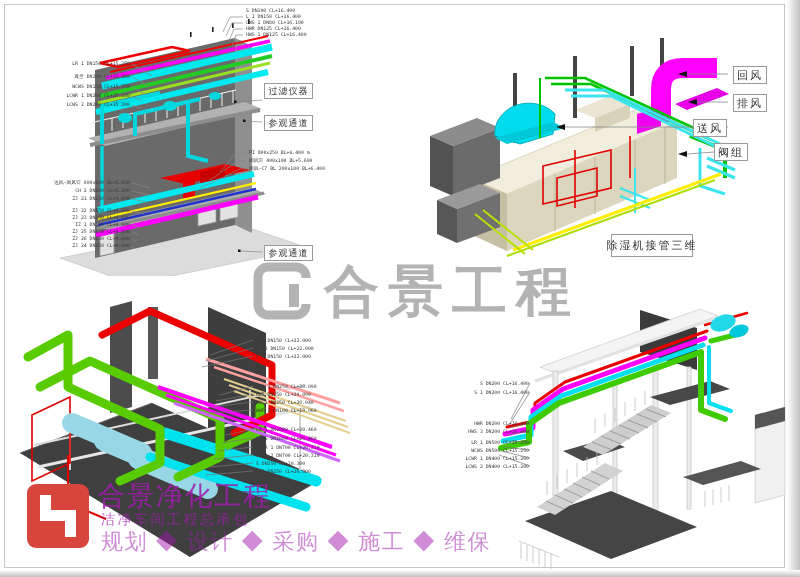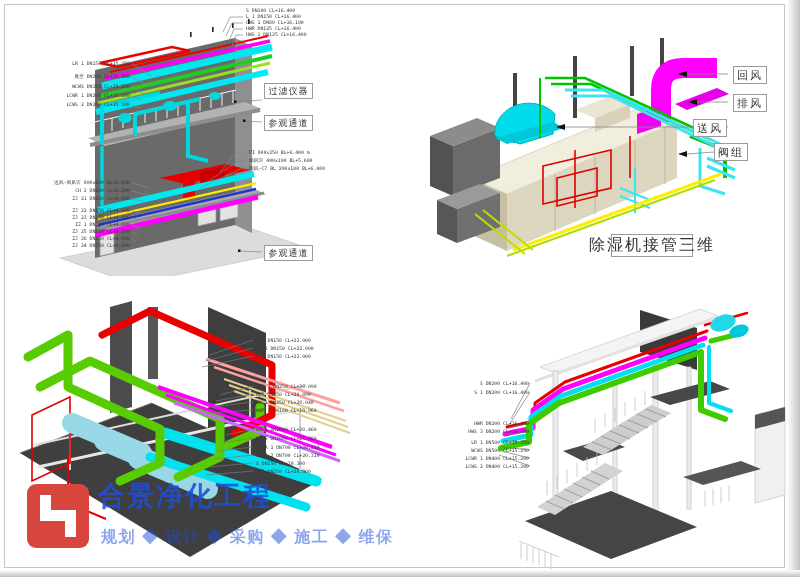--- a/index.html
+++ b/index.html
@@ -11,37 +11,45 @@
   .edge-b{position:absolute;left:0;top:570px;width:800px;height:7px;
           background:linear-gradient(to bottom,#ffffff,#c2c2c2);}
   svg.diag{position:absolute;}
   .anno{position:absolute;font-size:4.8px;line-height:1.1;color:#3a3a3a;white-space:nowrap;
         font-family:"DejaVu Sans Mono","Liberation Mono",monospace;}
   .anno.r{text-align:right;}
   .cobox{position:absolute;border:1px solid #9a9a9a;background:#ffffff;color:#333;
          display:flex;align-items:center;justify-content:center;white-space:nowrap;}
   .cobox.small{width:47px;height:14px;font-size:9px;letter-spacing:1px;}
   .cobox.air{width:32px;height:16px;font-size:11px;letter-spacing:2px;}
-  .cobox.caption{width:80px;height:21px;font-size:16px;letter-spacing:2px;}
+  .cobox.caption{width:80px;height:21px;font-size:11px;letter-spacing:2px;}
   .watermark{position:absolute;left:252px;top:261px;display:flex;align-items:center;gap:12px;z-index:1;}
   .watermark .wm-text{font-size:55px;font-weight:bold;color:#b3b3b3;letter-spacing:9px;line-height:1;}
   .logo{position:absolute;left:27px;top:484px;z-index:6;}
-  .logo-text{position:absolute;z-index:6;color:#1d4ed8;font-weight:bold;white-space:nowrap;text-align:right;}
+  .logo-text{position:absolute;z-index:6;color:#a21caf;font-weight:normal;white-space:nowrap;text-align:right;}
   .logo-title{left:98px;top:478px;font-size:27px;letter-spacing:2px;opacity:.88;}
   .logo-sub{left:101px;top:511px;font-size:14px;letter-spacing:2.5px;opacity:.72;}
-  .logo-serv{left:101px;top:527px;font-size:16px;letter-spacing:1.5px;opacity:.5;}
+  .logo-serv{left:101px;top:527px;font-size:22px;letter-spacing:1.5px;opacity:.5;}
   .lab-layer{position:absolute;inset:0;z-index:4;}
   .z2{z-index:2;}
 </style>
 </head>
 <body>
 
 <div class="stage">
   <div class="frame"></div>
 
+  <div class="watermark">
+    <svg width="60" height="60" viewBox="0 0 60 60">
+      <rect x="6" y="6" width="48" height="48" rx="10" fill="none" stroke="#b3b3b3" stroke-width="9"></rect>
+      <rect x="37" y="17" width="27" height="26" fill="#ffffff"></rect>
+      <rect x="37" y="23" width="10" height="23" fill="#b3b3b3"></rect>
+    </svg>
+    <div class="wm-text">合景工程</div>
+  </div>
 
   <svg class="diag z2" style="left:40px;top:6px;" width="300" height="270" viewBox="0 0 300 270">
 
     <polygon points="20,252 195,217 268,242 93,278" fill="#dcdcdc" stroke="#bdbdbd" stroke-width="0.6"></polygon>
 
     <polygon points="55,64 195,32 195,219 55,252" fill="#6a6a6a"></polygon>
     <polygon points="195,32 212,40 212,227 195,219" fill="#8f8f8f"></polygon>
 
     <polygon points="158,206 176,202 176,216 158,220" fill="#e2e2e2" stroke="#999" stroke-width="0.8"></polygon>
     <polygon points="180,201 198,197 198,211 180,215" fill="#e2e2e2" stroke="#999" stroke-width="0.8"></polygon>
@@ -440,17 +448,18 @@
 
   <div class="logo">
     <svg width="62" height="64" viewBox="0 0 62 64">
       <rect x="0" y="0" width="62" height="64" rx="9" fill="#d8453c"></rect>
       <rect x="13" y="11" width="11" height="26" fill="#ffffff"></rect>
       <rect x="13" y="26" width="36" height="11" fill="#ffffff"></rect>
       <rect x="38" y="26" width="11" height="27" fill="#ffffff"></rect>
     </svg>
   </div>
   <div class="logo-text logo-title">合景净化工程</div>
+  <div class="logo-text logo-sub">洁净车间工程总承包</div>
   <div class="logo-text logo-serv">规划 ◆ 设计 ◆ 采购 ◆ 施工 ◆ 维保</div>
 
   <div class="edge-r"></div>
   <div class="edge-b"></div>
 </div>
 
 </body></html>

